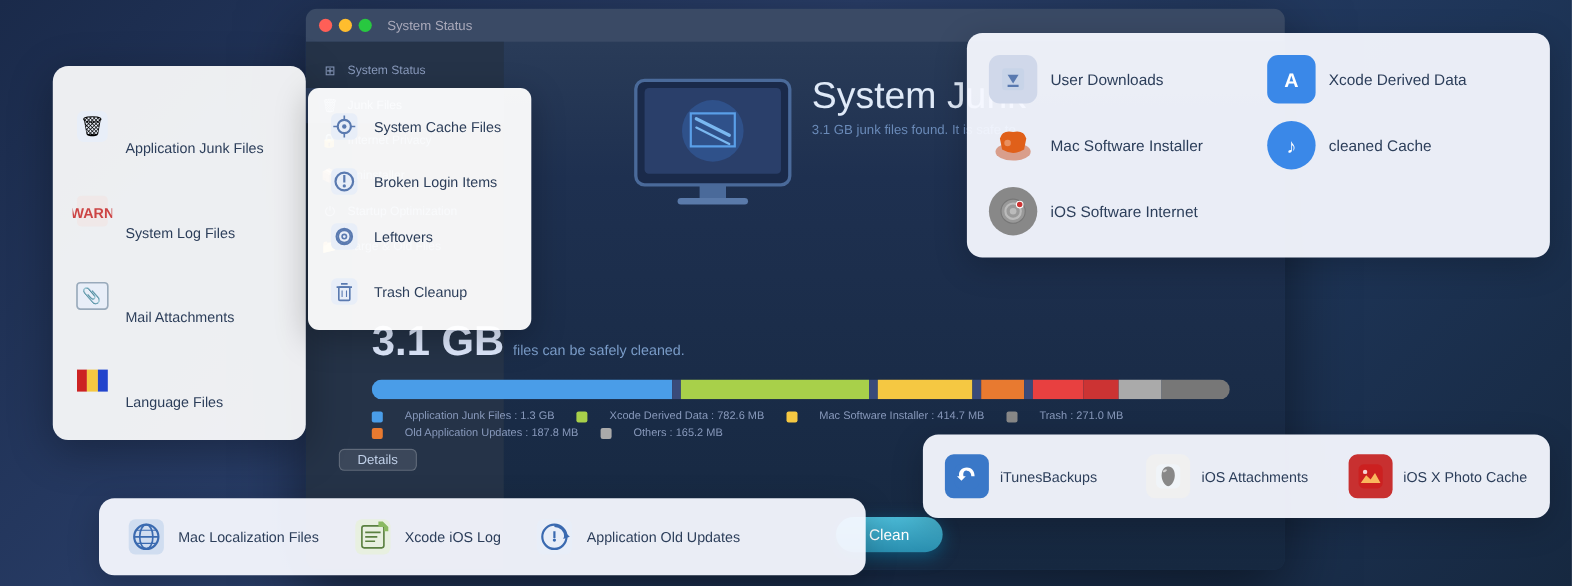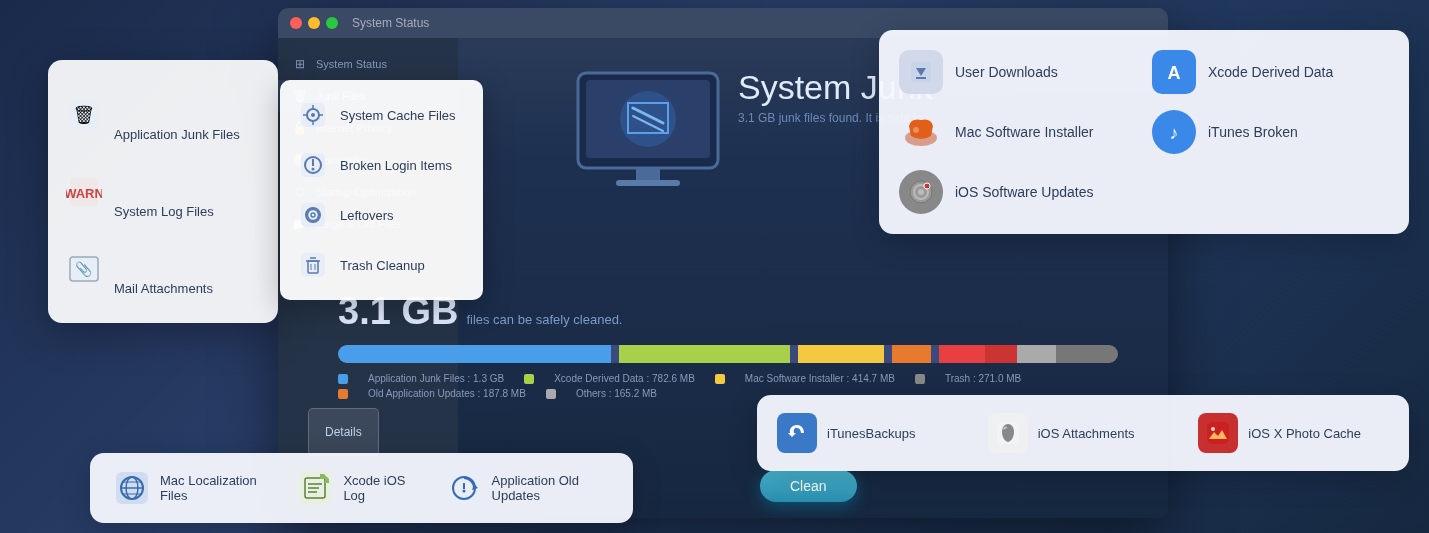--- a/index.html
+++ b/index.html
@@ -130,21 +130,21 @@
       flex-shrink: 0;
     }
 
     .details-btn {
       position: absolute;
       left: 308px;
       top: 408px;
       background: rgba(255,255,255,0.1);
       border: 1px solid rgba(255,255,255,0.2);
       color: #c0d0e8;
-      padding: 16px 16px;
+      padding: 2px 16px;
       border-radius: 5px;
       font-size: 12px;
       cursor: pointer;
     }
 
     .clean-btn {
       position: absolute;
       left: 760px;
       top: 470px;
       background: linear-gradient(180deg, #4ab8d4, #2a8fb0);
@@ -271,21 +271,21 @@
       color: #2c3e5a;
       font-weight: 500;
       line-height: 1.3;
     }
 
     
     .bottom-right-card {
       position: absolute;
       right: 20px;
       top: 395px;
-      width: 652px;
+      width: 570px;
       background: rgba(245,248,255,0.95);
       border-radius: 14px;
       padding: 18px 20px;
       box-shadow: 0 8px 30px rgba(0,0,0,0.2);
       z-index: 10;
       display: flex;
       align-items: center;
       gap: 20px;
     }
 
@@ -312,21 +312,21 @@
       font-size: 13px;
       color: #2c3e5a;
       font-weight: 500;
     }
 
     
     .bottom-card {
       position: absolute;
       left: 90px;
       bottom: 10px;
-      width: 543px;
+      width: 697px;
       background: rgba(245,248,255,0.95);
       border-radius: 14px;
       padding: 16px 24px;
       box-shadow: 0 8px 30px rgba(0,0,0,0.2);
       z-index: 10;
       display: flex;
       align-items: center;
       gap: 30px;
     }
 
@@ -490,20 +490,31 @@
   </div>
   <div class="card-item">
     <div class="card-item-icon">
       <svg width="36" height="36" viewBox="0 0 36 36">
         <rect x="4" y="6" width="28" height="24" rx="3" fill="#e8eef8" stroke="#9ab" stroke-width="1.5"></rect>
         <text x="18" y="23" text-anchor="middle" font-size="14">📎</text>
       </svg>
     </div>
     <span class="card-item-text">Mail Attachments</span>
   </div>
+  <div class="card-item">
+    <div class="card-item-icon">
+      <svg width="36" height="36" viewBox="0 0 36 36">
+        <rect x="4" y="8" width="28" height="20" rx="2" fill="#e8eef8"></rect>
+        <rect x="4" y="8" width="9" height="20" fill="#cc2222"></rect>
+        <rect x="13" y="8" width="10" height="20" fill="#f5c842"></rect>
+        <rect x="23" y="8" width="9" height="20" fill="#2244cc"></rect>
+      </svg>
+    </div>
+    <span class="card-item-text">Language Files</span>
+  </div>
 </div>
 
 <div class="middle-card">
   <div class="mid-item">
     <div class="mid-icon">
       <svg width="28" height="28" viewBox="0 0 28 28">
         <rect x="2" y="2" width="24" height="24" rx="5" fill="#e8eef8"></rect>
         <circle cx="14" cy="14" r="6" fill="none" stroke="#5a7ab0" stroke-width="2"></circle>
         <circle cx="14" cy="14" r="2" fill="#5a7ab0"></circle>
         <line x1="14" y1="4" x2="14" y2="8" stroke="#5a7ab0" stroke-width="1.5"></line>
@@ -584,33 +595,33 @@
     </div>
     <span class="tr-text">Mac Software Installer</span>
   </div>
 
   <div class="tr-item">
     <div class="tr-icon" style="background:#3a88e8; border-radius:50%;">
       <svg width="28" height="28" viewBox="0 0 28 28">
         <text x="14" y="21" text-anchor="middle" font-size="18" fill="white">♪</text>
       </svg>
     </div>
-    <span class="tr-text">iTunes Broken</span>
+    <span class="tr-text">cleaned Cache</span>
   </div>
 
   <div class="tr-item">
     <div class="tr-icon" style="background:#888; border-radius:50%;">
       <svg width="28" height="28" viewBox="0 0 28 28">
         <circle cx="14" cy="14" r="11" fill="#999" stroke="#777" stroke-width="1"></circle>
         <circle cx="14" cy="14" r="7" fill="none" stroke="#bbb" stroke-width="2"></circle>
         <circle cx="14" cy="14" r="3" fill="#bbb"></circle>
         <circle cx="20" cy="8" r="3" fill="#cc3333" stroke="white" stroke-width="1"></circle>
       </svg>
     </div>
-    <span class="tr-text">iOS Software Updates</span>
+    <span class="tr-text">iOS Software Internet</span>
   </div>
 </div>
 
 <div class="bottom-right-card">
   <div class="br-item">
     <div class="br-icon" style="background:#3a78c8;">
       <svg width="28" height="28" viewBox="0 0 28 28">
         <rect x="3" y="3" width="22" height="22" rx="5" fill="#3a78c8"></rect>
         <path d="M14 6 C9 6 6 10 7 14 L5 14 L9 18 L13 14 L11 14 C10 11 12 8 14 9 C17 9 18 12 18 14 L21 14 C21 9 18 6 14 6Z" fill="white"></path>
       </svg>

